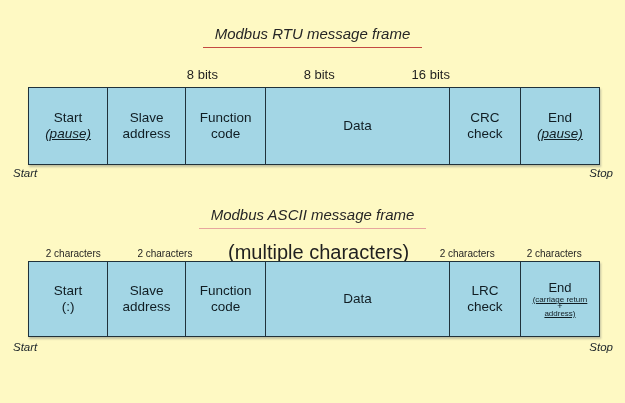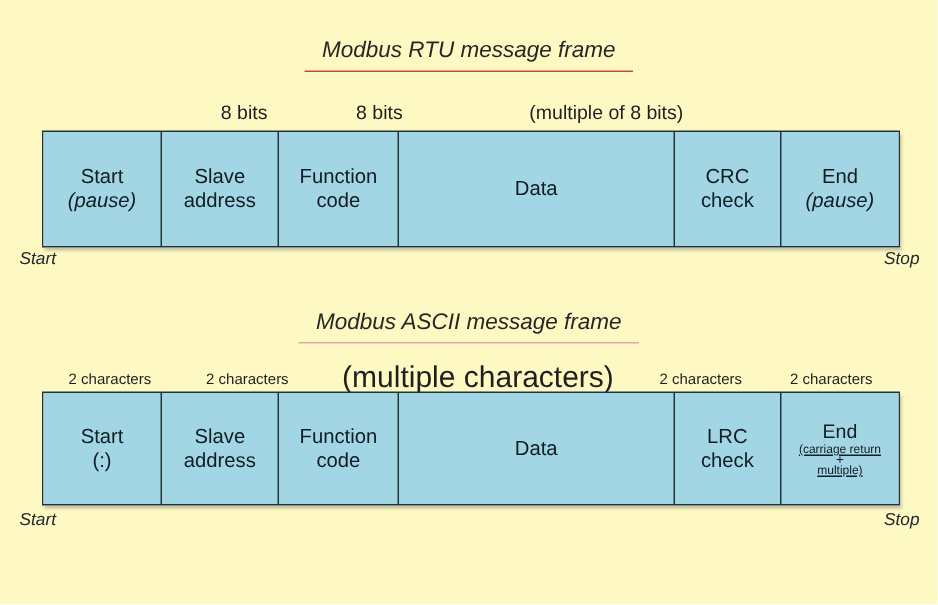--- a/index.html
+++ b/index.html
@@ -71,21 +71,21 @@
     display: flex;
     flex-direction: column;
     justify-content: center;
     align-items: center;
     text-align: center;
     font-size: 13.5px;
     line-height: 16px;
     color: #101d23;
   }
   .cell + .cell { border-left: 1.6px solid #20323b; }
-  .italic { font-style: italic; }
+  .italic { font-style: italic; text-decoration: underline; }
   .f0 { flex: 79 0 0; } .f1 { flex: 78 0 0; } .f2 { flex: 80 0 0; }
   .f3 { flex: 185 0 0; } .f4 { flex: 71 0 0; } .f5 { flex: 79 0 0; text-align: center; }
 
   
   .end-main { font-size: 13px; line-height: 15px; }
   .end-small { font-size: 8px; line-height: 9px; text-decoration: underline; }
   .end-plus { font-size: 9px; line-height: 5px; }
 
   
   .startstop {
@@ -120,21 +120,21 @@
 <div class="stage">
 
   <div class="frame-title rtu-title">
     <span class="underlined">Modbus RTU message frame</span>
   </div>
 
   <div class="size-labels rtu-labels">
     <div class="size-label f0"></div>
     <div class="size-label f1">8 bits</div>
     <div class="size-label f2">8 bits</div>
-    <div class="size-label f3">(multiple of 8 bits)</div>
+    <div class="size-label f4">16 bits</div>
     <div class="size-label f5"></div>
   </div>
 
   <div class="frame rtu-frame">
     <div class="cell f0">
       <div>Start</div>
       <div class="italic">(pause)</div>
     </div>
     <div class="cell f1">
       <div>Slave</div>
@@ -191,21 +191,21 @@
       <div>Data</div>
     </div>
     <div class="cell f4">
       <div>LRC</div>
       <div>check</div>
     </div>
     <div class="cell f5">
       <div class="end-main">End</div>
       <div class="end-small">(carriage return</div>
       <div class="end-plus">+</div>
-      <div class="end-small">multiple)</div>
+      <div class="end-small">address)</div>
     </div>
   </div>
 
   <div class="startstop ascii-startstop">
     <span>Start</span>
     <span>Stop</span>
   </div>
 
 
 </div>

